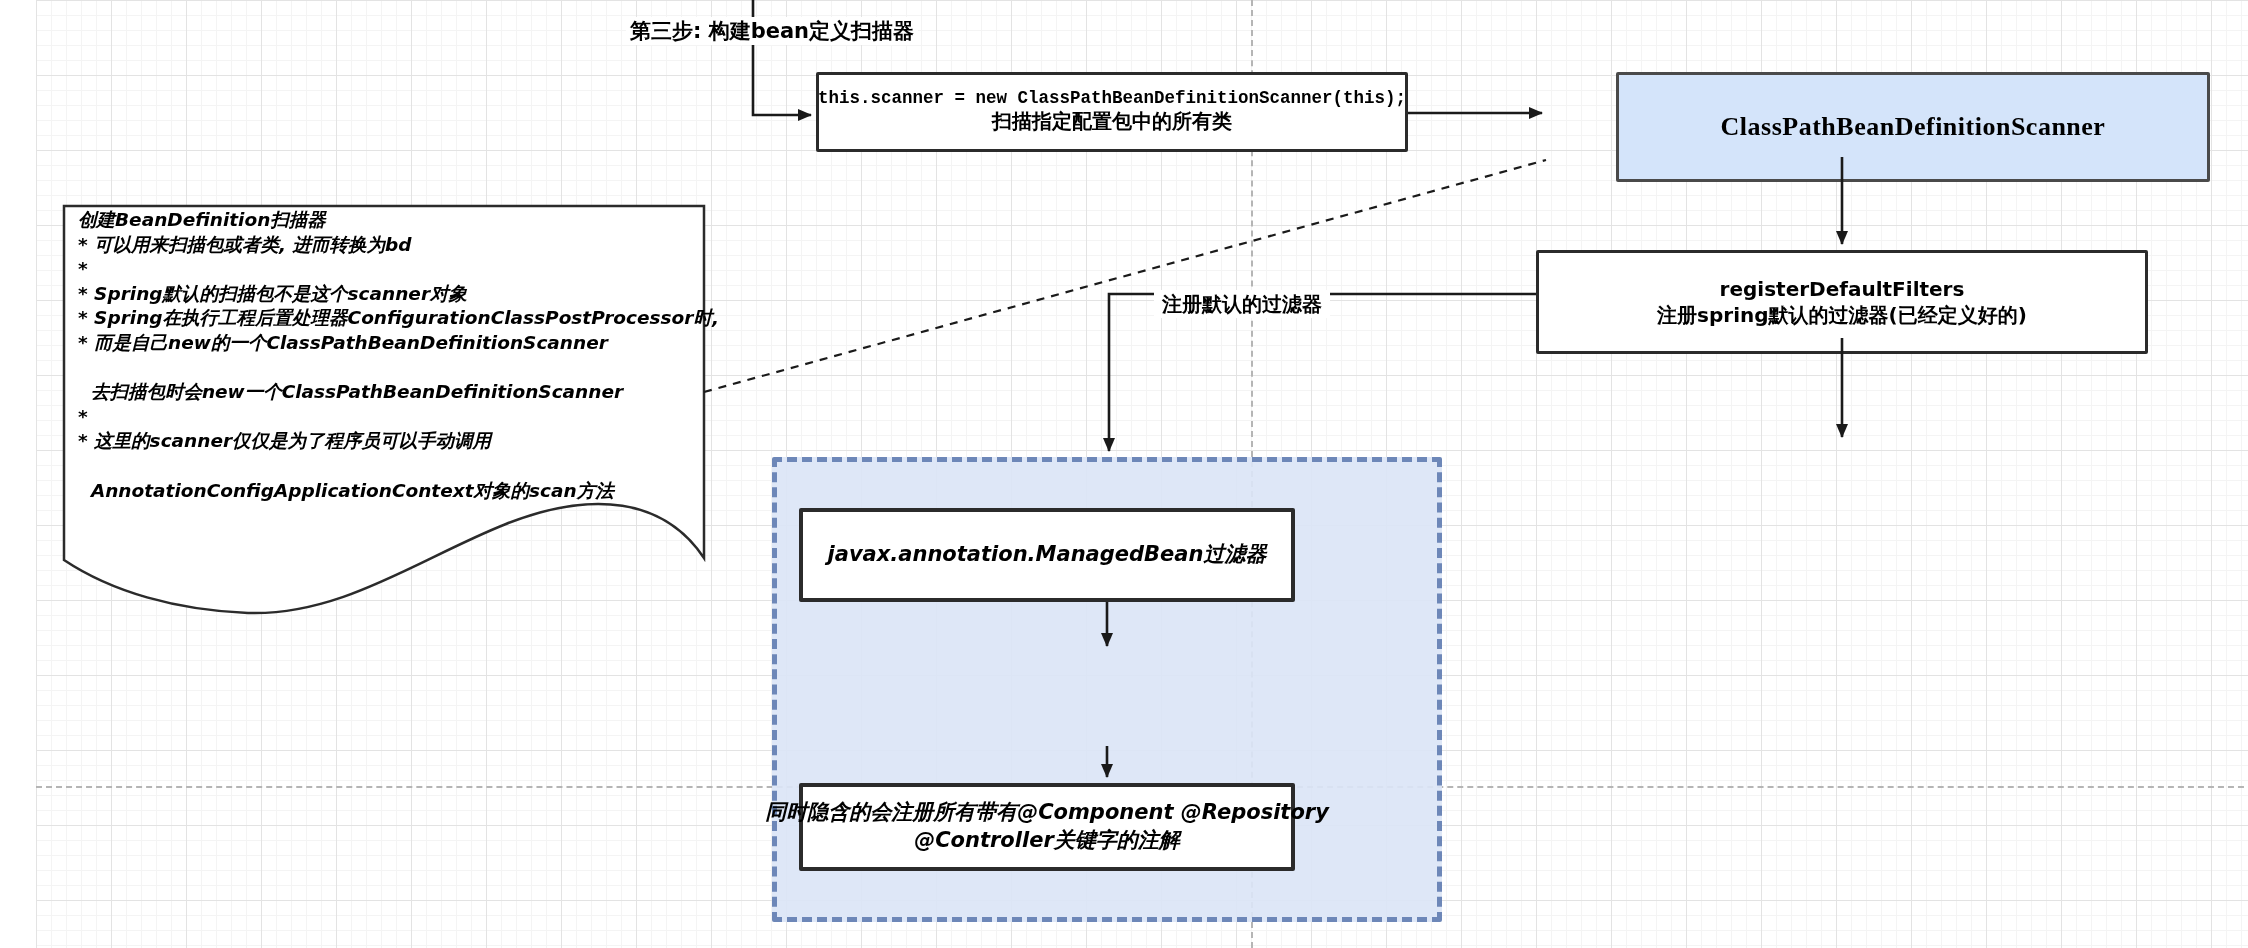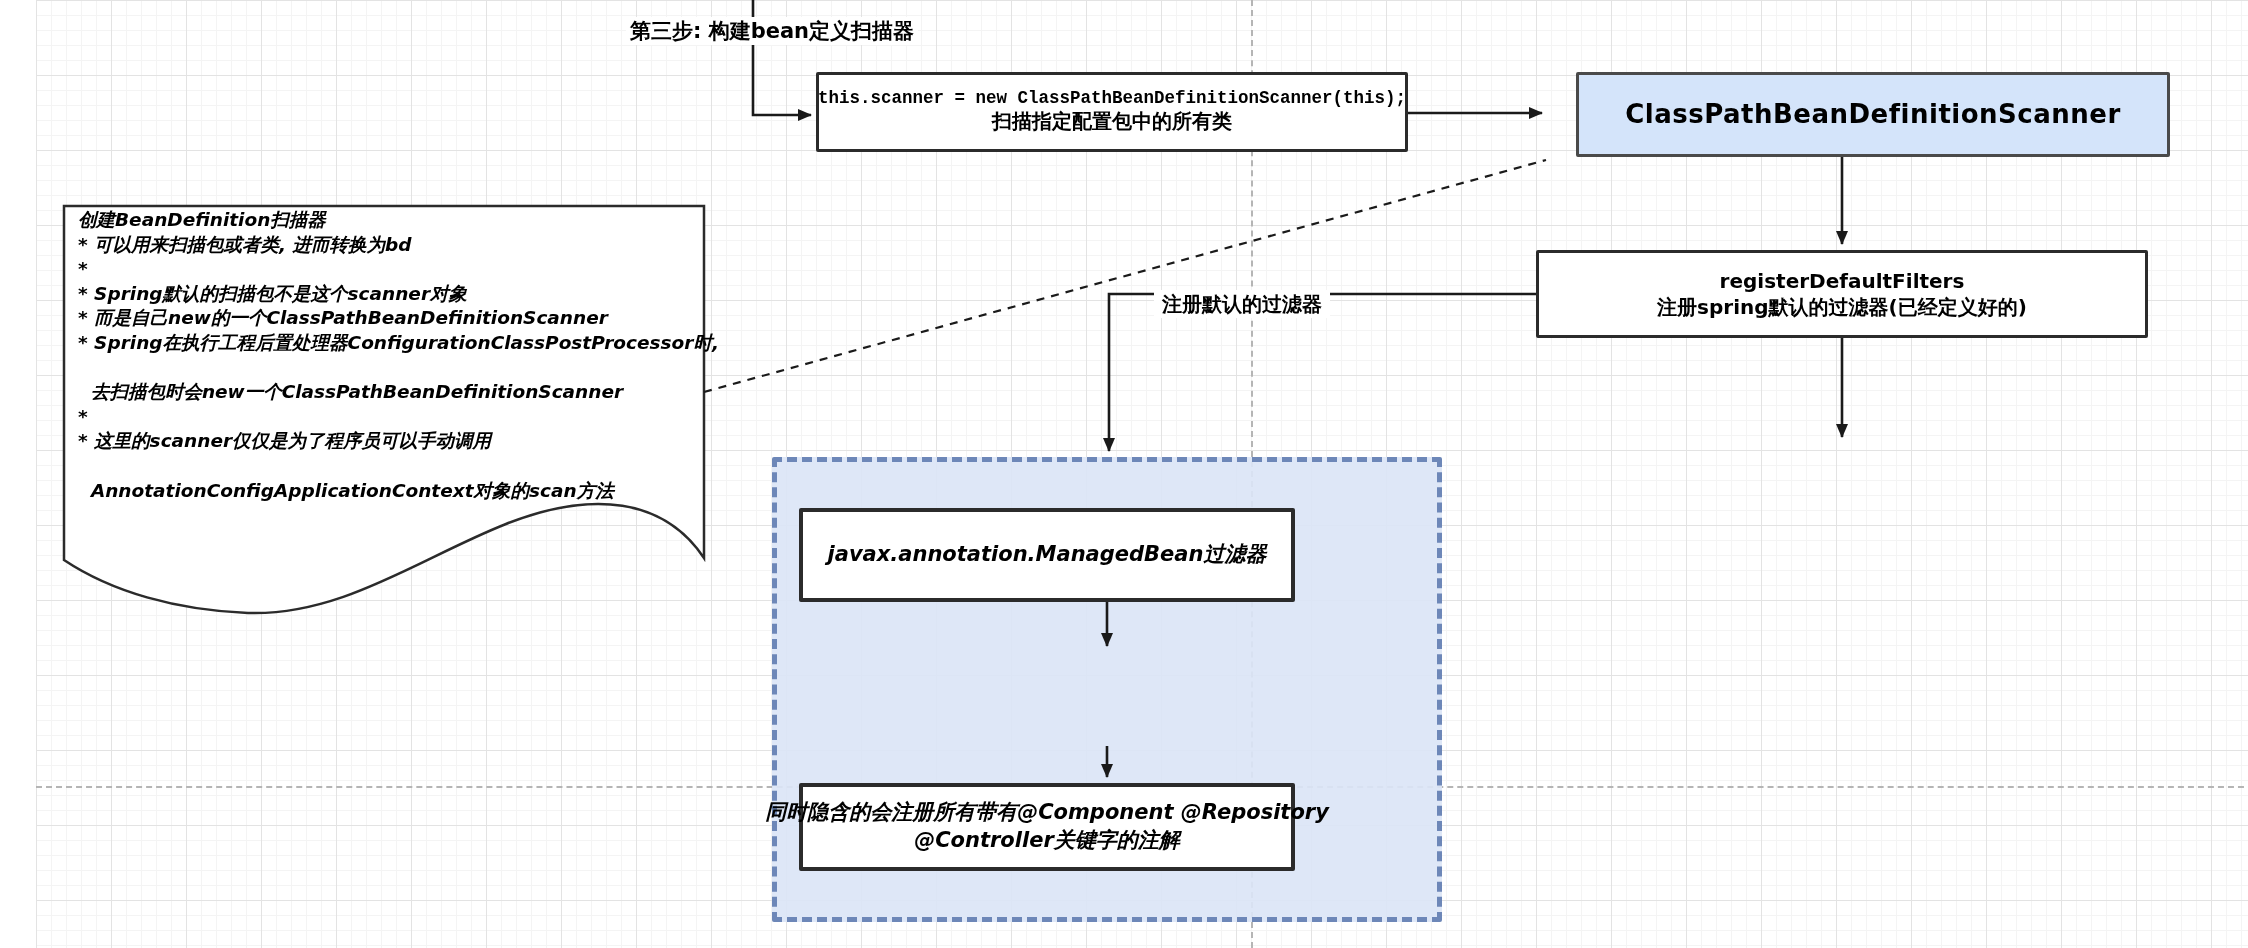--- a/index.html
+++ b/index.html
@@ -91,39 +91,39 @@
     <path d="M1071,746 L1071,777" fill="none" stroke="#1a1a1a" stroke-width="2.6" marker-end="url(#arrow)"></path>
   </svg>
 
   <div class="float-label" style="left:590px;top:17px;width:292px;height:28px;font-size:21px;">第三步: 构建bean定义扫描器</div>
 
   <div class="node" style="left:780px;top:72px;width:592px;height:80px;font-family:Liberation Mono, monospace;">
     <div class="ln code-ln">this.scanner = new ClassPathBeanDefinitionScanner(this);</div>
     <div class="ln sub-ln">扫描指定配置包中的所有类</div>
   </div>
 
-  <div class="node blue-node" style="left:1540px;top:72px;width:594px;height:85px;">
+  <div class="node blue-node" style="left:1580px;top:72px;width:594px;height:110px;font-family:Liberation Serif, serif;">
     <div class="ln blue-title">ClassPathBeanDefinitionScanner</div>
   </div>
 
-  <div class="node" style="left:1500px;top:250px;width:612px;height:88px;">
+  <div class="node" style="left:1500px;top:250px;width:612px;height:104px;">
     <div class="ln sub-ln">registerDefaultFilters</div>
     <div class="ln sub-ln">注册spring默认的过滤器(已经定义好的)</div>
   </div>
 
   <div class="float-label" style="left:1118px;top:290px;width:176px;height:28px;font-size:20px;">注册默认的过滤器</div>
 
 
   <div class="note-text">
     <div class="note-line">创建BeanDefinition扫描器</div>
     <div class="note-line">* 可以用来扫描包或者类, 进而转换为bd</div>
     <div class="note-line">*</div>
     <div class="note-line">* Spring默认的扫描包不是这个scanner对象</div>
+    <div class="note-line">* Spring在执行工程后置处理器ConfigurationClassPostProcessor时,</div>
     <div class="note-line">* 而是自己new的一个ClassPathBeanDefinitionScanner</div>
-    <div class="note-line">* Spring在执行工程后置处理器ConfigurationClassPostProcessor时,</div>
     <div class="note-line"></div>
     <div class="note-line">  去扫描包时会new一个ClassPathBeanDefinitionScanner</div>
     <div class="note-line">*</div>
     <div class="note-line">* 这里的scanner仅仅是为了程序员可以手动调用</div>
     <div class="note-line"></div>
     <div class="note-line">  AnnotationConfigApplicationContext对象的scan方法</div>
   </div>
 
   <div class="container-box"></div>
 

